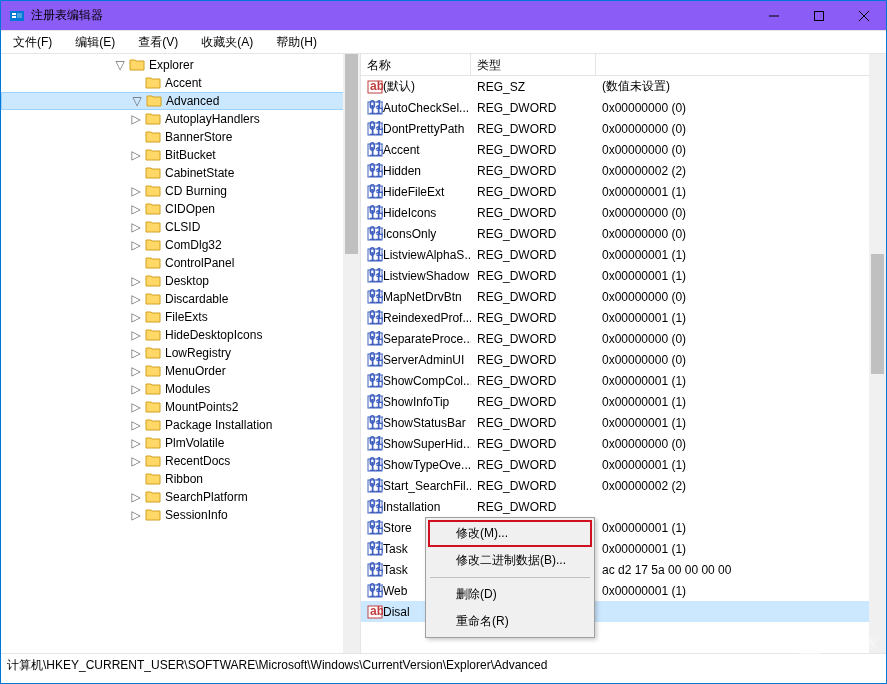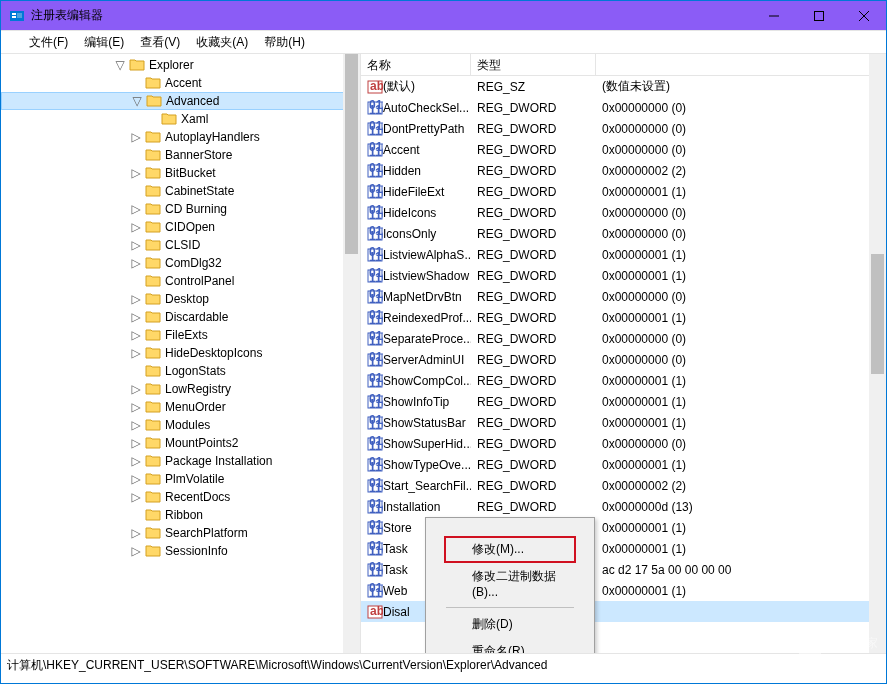--- a/index.html
+++ b/index.html
@@ -2,39 +2,39 @@
 <html><head>
   <meta charset="utf-8">
   <style>
     * { margin: 0; padding: 0; box-sizing: border-box; font-family: "Microsoft YaHei", "Segoe UI", sans-serif; font-size: 12px; }
     body { background: #fff; width: 887px; height: 684px; overflow: hidden; position: relative; border: 1px solid #0078d7; }
     .titlebar { height: 30px; display: flex; align-items: center; background: #8b5cf6; border-bottom: 1px solid #e5e5e5; }
     .titlebar-icon { width: 16px; height: 16px; margin: 0 6px 0 8px; display: inline-flex; }
     .titlebar-title { flex: 1; font-size: 12px; }
     .win-controls { display: flex; }
     .win-btn { width: 45px; height: 29px; display: flex; align-items: center; justify-content: center; cursor: pointer; }
-    .menubar { height: 22px; display: flex; align-items: center; padding: 0 20px; font-size: 12px; }
+    .menubar { height: 22px; display: flex; align-items: center; padding: 0 4px; font-size: 12px; gap: 7px; }
     .menu-item { padding: 2px 8px; cursor: pointer; }
     .content { display: flex; height: 600px; border-top: 1px solid #e5e5e5; }
     .tree-panel { width: 360px; overflow: auto; border-right: 1px solid #e5e5e5; position: relative; }
     .tree { padding: 2px 0; }
     .tree-node { display: flex; align-items: center; height: 18px; padding-left: var(--indent, 0px); cursor: pointer; white-space: nowrap; }
     .tree-node.selected { background: #cce8ff; border: 1px solid #99d1ff; }
     .expander { width: 14px; height: 14px; display: inline-flex; align-items: center; justify-content: center; color: #666; }
     .expander.empty { visibility: hidden; }
     .folder-icon { width: 16px; height: 14px; margin: 0 4px 0 2px; display: inline-flex; }
     .tree-label { font-size: 12px; }
     .list-panel { flex: 1; overflow: auto; position: relative; }
     .list-header { display: flex; height: 22px; border-bottom: 1px solid #e5e5e5; position: sticky; top: 0; background: #fff; }
     .list-header-col { padding: 3px 6px; border-right: 1px solid #e5e5e5; font-size: 12px; }
     .list-row { display: flex; height: 21px; align-items: center; cursor: pointer; }
     .list-row.selected { background: #cce8ff; }
     .list-cell { padding: 0 6px; overflow: hidden; text-overflow: ellipsis; white-space: nowrap; font-size: 12px; display: flex; align-items: center; }
     .val-icon { width: 16px; height: 16px; display: inline-flex; flex-shrink: 0; }
-    .context-menu { position: absolute; background: #f0f0f0; border: 1px solid #a0a0a0; box-shadow: 2px 2px 4px rgba(0,0,0,0.2); padding: 18px; z-index: 100; width: 170px; }
+    .context-menu { position: absolute; background: #f0f0f0; border: 1px solid #a0a0a0; box-shadow: 2px 2px 4px rgba(0,0,0,0.2); padding: 2px; z-index: 100; width: 170px; }
     .ctx-item { padding: 5px 20px 5px 28px; cursor: pointer; font-size: 12px; }
     .ctx-item.highlighted { border: 2px solid #d01020; padding: 3px 18px 3px 26px; }
     .ctx-sep { height: 1px; background: #c0c0c0; margin: 3px 2px; }
     .statusbar { height: 22px; border-top: 1px solid #e5e5e5; padding: 3px 6px; font-size: 12px; }
     .scrollbar-track { position: absolute; right: 0; top: 0; width: 17px; height: 100%; background: #f0f0f0; }
     .scrollbar-thumb { position: absolute; right: 2px; width: 13px; background: #c0c0c0; border-radius: 0; }
     .watermark { position: absolute; right: 8px; bottom: 26px; opacity: 0.55; font-size: 14px; color: #fff; pointer-events: none; display:flex; align-items:center; gap:6px;}
     .col-name { width: 110px; }
     .col-type { width: 125px; }
     .col-data { flex: 1; }
@@ -103,108 +103,99 @@
         </div>
         <div class="tree-node selected" style="--indent: 128px;">
           <span class="expander">▽</span>
           <span class="folder-icon">
             <svg viewBox="0 0 16 14">
               <path d="M1 2 L6 2 L7 3 L15 3 L15 12 L1 12 Z" fill="#ffd868" stroke="#d4a020"></path>
             </svg>
           </span>
           <span class="tree-label">Advanced</span>
         </div>
-        <div class="tree-node" style="--indent: 144px;">
+        <div class="tree-node" style="--indent: 128px;">
+          <span class="expander">▷</span>
+          <span class="folder-icon">
+            <svg viewBox="0 0 16 14">
+              <path d="M1 2 L6 2 L7 3 L15 3 L15 12 L1 12 Z" fill="#ffd868" stroke="#d4a020"></path>
+            </svg>
+          </span>
+          <span class="tree-label">AutoplayHandlers</span>
+        </div>
+        <div class="tree-node" style="--indent: 128px;">
           <span class="expander empty"></span>
           <span class="folder-icon">
             <svg viewBox="0 0 16 14">
               <path d="M1 2 L6 2 L7 3 L15 3 L15 12 L1 12 Z" fill="#ffd868" stroke="#d4a020"></path>
             </svg>
           </span>
-          <span class="tree-label">Xaml</span>
-        </div>
-        <div class="tree-node" style="--indent: 128px;">
-          <span class="expander">▷</span>
-          <span class="folder-icon">
-            <svg viewBox="0 0 16 14">
-              <path d="M1 2 L6 2 L7 3 L15 3 L15 12 L1 12 Z" fill="#ffd868" stroke="#d4a020"></path>
-            </svg>
-          </span>
-          <span class="tree-label">AutoplayHandlers</span>
+          <span class="tree-label">BannerStore</span>
+        </div>
+        <div class="tree-node" style="--indent: 128px;">
+          <span class="expander">▷</span>
+          <span class="folder-icon">
+            <svg viewBox="0 0 16 14">
+              <path d="M1 2 L6 2 L7 3 L15 3 L15 12 L1 12 Z" fill="#ffd868" stroke="#d4a020"></path>
+            </svg>
+          </span>
+          <span class="tree-label">BitBucket</span>
         </div>
         <div class="tree-node" style="--indent: 128px;">
           <span class="expander empty"></span>
           <span class="folder-icon">
             <svg viewBox="0 0 16 14">
               <path d="M1 2 L6 2 L7 3 L15 3 L15 12 L1 12 Z" fill="#ffd868" stroke="#d4a020"></path>
             </svg>
           </span>
-          <span class="tree-label">BannerStore</span>
-        </div>
-        <div class="tree-node" style="--indent: 128px;">
-          <span class="expander">▷</span>
-          <span class="folder-icon">
-            <svg viewBox="0 0 16 14">
-              <path d="M1 2 L6 2 L7 3 L15 3 L15 12 L1 12 Z" fill="#ffd868" stroke="#d4a020"></path>
-            </svg>
-          </span>
-          <span class="tree-label">BitBucket</span>
+          <span class="tree-label">CabinetState</span>
+        </div>
+        <div class="tree-node" style="--indent: 128px;">
+          <span class="expander">▷</span>
+          <span class="folder-icon">
+            <svg viewBox="0 0 16 14">
+              <path d="M1 2 L6 2 L7 3 L15 3 L15 12 L1 12 Z" fill="#ffd868" stroke="#d4a020"></path>
+            </svg>
+          </span>
+          <span class="tree-label">CD Burning</span>
+        </div>
+        <div class="tree-node" style="--indent: 128px;">
+          <span class="expander">▷</span>
+          <span class="folder-icon">
+            <svg viewBox="0 0 16 14">
+              <path d="M1 2 L6 2 L7 3 L15 3 L15 12 L1 12 Z" fill="#ffd868" stroke="#d4a020"></path>
+            </svg>
+          </span>
+          <span class="tree-label">CIDOpen</span>
+        </div>
+        <div class="tree-node" style="--indent: 128px;">
+          <span class="expander">▷</span>
+          <span class="folder-icon">
+            <svg viewBox="0 0 16 14">
+              <path d="M1 2 L6 2 L7 3 L15 3 L15 12 L1 12 Z" fill="#ffd868" stroke="#d4a020"></path>
+            </svg>
+          </span>
+          <span class="tree-label">CLSID</span>
+        </div>
+        <div class="tree-node" style="--indent: 128px;">
+          <span class="expander">▷</span>
+          <span class="folder-icon">
+            <svg viewBox="0 0 16 14">
+              <path d="M1 2 L6 2 L7 3 L15 3 L15 12 L1 12 Z" fill="#ffd868" stroke="#d4a020"></path>
+            </svg>
+          </span>
+          <span class="tree-label">ComDlg32</span>
         </div>
         <div class="tree-node" style="--indent: 128px;">
           <span class="expander empty"></span>
           <span class="folder-icon">
             <svg viewBox="0 0 16 14">
               <path d="M1 2 L6 2 L7 3 L15 3 L15 12 L1 12 Z" fill="#ffd868" stroke="#d4a020"></path>
             </svg>
           </span>
-          <span class="tree-label">CabinetState</span>
-        </div>
-        <div class="tree-node" style="--indent: 128px;">
-          <span class="expander">▷</span>
-          <span class="folder-icon">
-            <svg viewBox="0 0 16 14">
-              <path d="M1 2 L6 2 L7 3 L15 3 L15 12 L1 12 Z" fill="#ffd868" stroke="#d4a020"></path>
-            </svg>
-          </span>
-          <span class="tree-label">CD Burning</span>
-        </div>
-        <div class="tree-node" style="--indent: 128px;">
-          <span class="expander">▷</span>
-          <span class="folder-icon">
-            <svg viewBox="0 0 16 14">
-              <path d="M1 2 L6 2 L7 3 L15 3 L15 12 L1 12 Z" fill="#ffd868" stroke="#d4a020"></path>
-            </svg>
-          </span>
-          <span class="tree-label">CIDOpen</span>
-        </div>
-        <div class="tree-node" style="--indent: 128px;">
-          <span class="expander">▷</span>
-          <span class="folder-icon">
-            <svg viewBox="0 0 16 14">
-              <path d="M1 2 L6 2 L7 3 L15 3 L15 12 L1 12 Z" fill="#ffd868" stroke="#d4a020"></path>
-            </svg>
-          </span>
-          <span class="tree-label">CLSID</span>
-        </div>
-        <div class="tree-node" style="--indent: 128px;">
-          <span class="expander">▷</span>
-          <span class="folder-icon">
-            <svg viewBox="0 0 16 14">
-              <path d="M1 2 L6 2 L7 3 L15 3 L15 12 L1 12 Z" fill="#ffd868" stroke="#d4a020"></path>
-            </svg>
-          </span>
-          <span class="tree-label">ComDlg32</span>
-        </div>
-        <div class="tree-node" style="--indent: 128px;">
-          <span class="expander empty"></span>
-          <span class="folder-icon">
-            <svg viewBox="0 0 16 14">
-              <path d="M1 2 L6 2 L7 3 L15 3 L15 12 L1 12 Z" fill="#ffd868" stroke="#d4a020"></path>
-            </svg>
-          </span>
           <span class="tree-label">ControlPanel</span>
         </div>
         <div class="tree-node" style="--indent: 128px;">
           <span class="expander">▷</span>
           <span class="folder-icon">
             <svg viewBox="0 0 16 14">
               <path d="M1 2 L6 2 L7 3 L15 3 L15 12 L1 12 Z" fill="#ffd868" stroke="#d4a020"></path>
             </svg>
           </span>
           <span class="tree-label">Desktop</span>
@@ -228,29 +219,20 @@
           <span class="tree-label">FileExts</span>
         </div>
         <div class="tree-node" style="--indent: 128px;">
           <span class="expander">▷</span>
           <span class="folder-icon">
             <svg viewBox="0 0 16 14">
               <path d="M1 2 L6 2 L7 3 L15 3 L15 12 L1 12 Z" fill="#ffd868" stroke="#d4a020"></path>
             </svg>
           </span>
           <span class="tree-label">HideDesktopIcons</span>
-        </div>
-        <div class="tree-node" style="--indent: 128px;">
-          <span class="expander empty"></span>
-          <span class="folder-icon">
-            <svg viewBox="0 0 16 14">
-              <path d="M1 2 L6 2 L7 3 L15 3 L15 12 L1 12 Z" fill="#ffd868" stroke="#d4a020"></path>
-            </svg>
-          </span>
-          <span class="tree-label">LogonStats</span>
         </div>
         <div class="tree-node" style="--indent: 128px;">
           <span class="expander">▷</span>
           <span class="folder-icon">
             <svg viewBox="0 0 16 14">
               <path d="M1 2 L6 2 L7 3 L15 3 L15 12 L1 12 Z" fill="#ffd868" stroke="#d4a020"></path>
             </svg>
           </span>
           <span class="tree-label">LowRegistry</span>
         </div>
@@ -630,21 +612,20 @@
             <span class="val-icon">
               <svg viewBox="0 0 16 16">
                 <rect x="1" y="2" width="14" height="12" fill="#fff" stroke="#4060c0"></rect>
                 <text x="2" y="9" font-size="6" fill="#4060c0" font-weight="bold">011</text>
                 <text x="2" y="14" font-size="6" fill="#4060c0" font-weight="bold">110</text>
               </svg>
             </span>
             <span>Installation</span>
           </div>
           <div class="list-cell col-type">REG_DWORD</div>
-          <div class="list-cell col-data">0x0000000d (13)</div>
         </div>
         <div class="list-row">
           <div class="list-cell col-name">
             <span class="val-icon">
               <svg viewBox="0 0 16 16">
                 <rect x="1" y="2" width="14" height="12" fill="#fff" stroke="#4060c0"></rect>
                 <text x="2" y="9" font-size="6" fill="#4060c0" font-weight="bold">011</text>
                 <text x="2" y="14" font-size="6" fill="#4060c0" font-weight="bold">110</text>
               </svg>
             </span>

